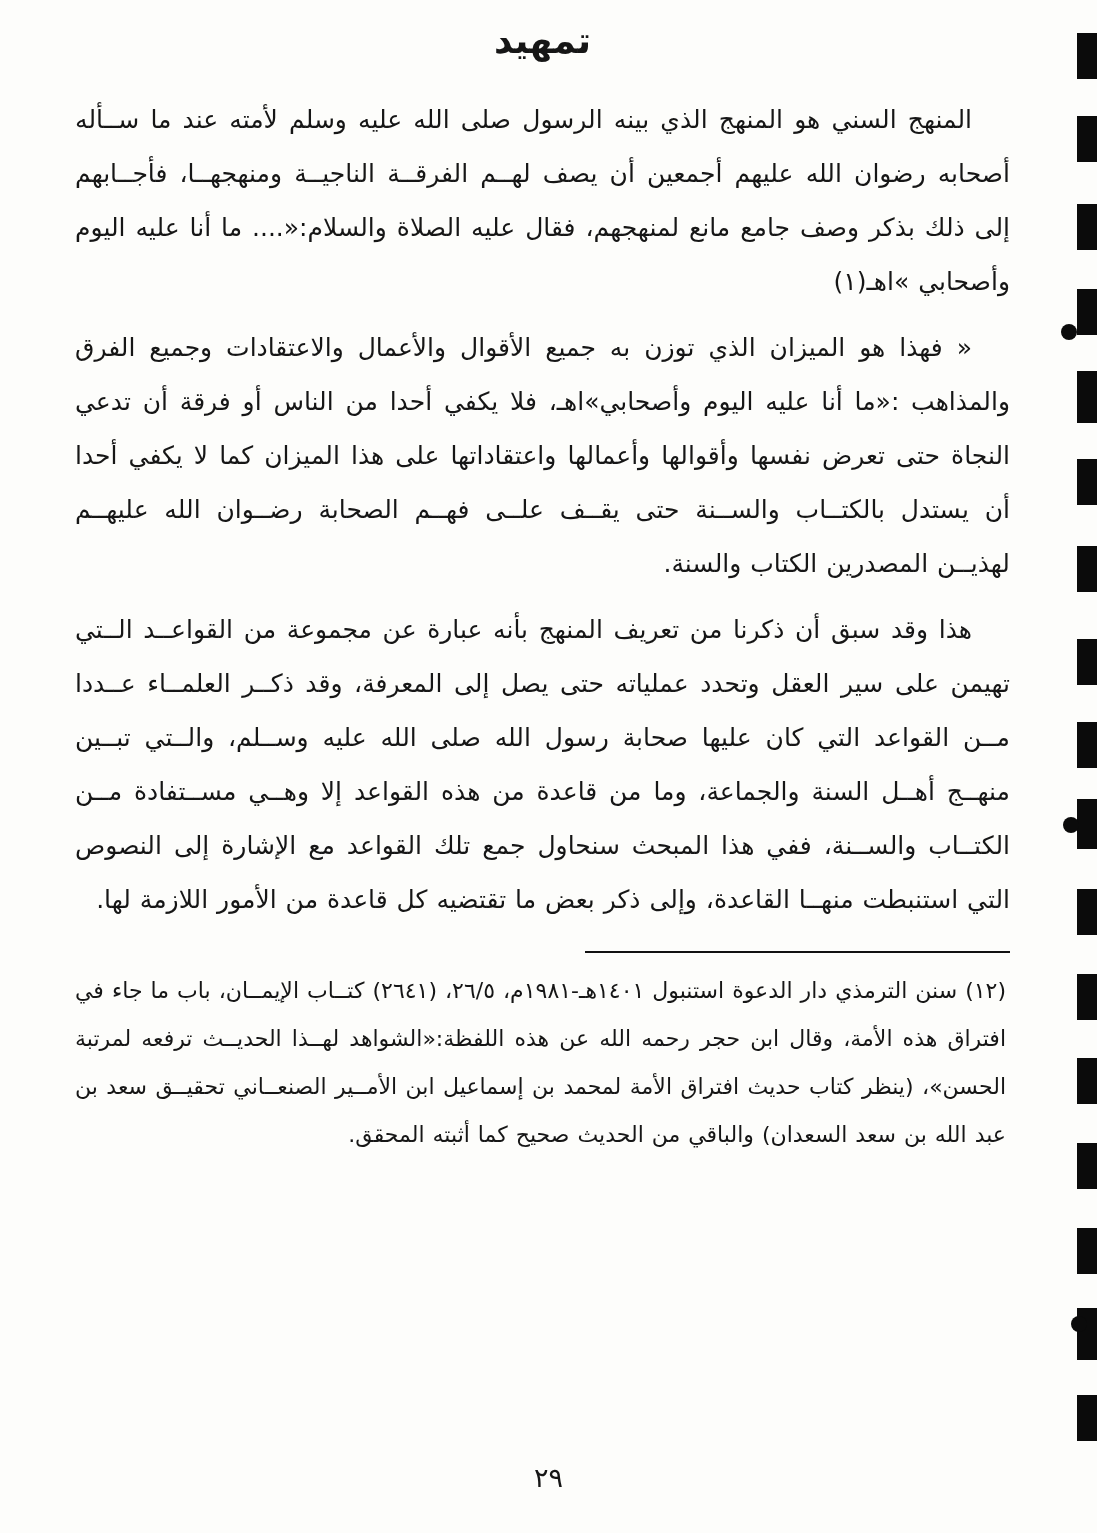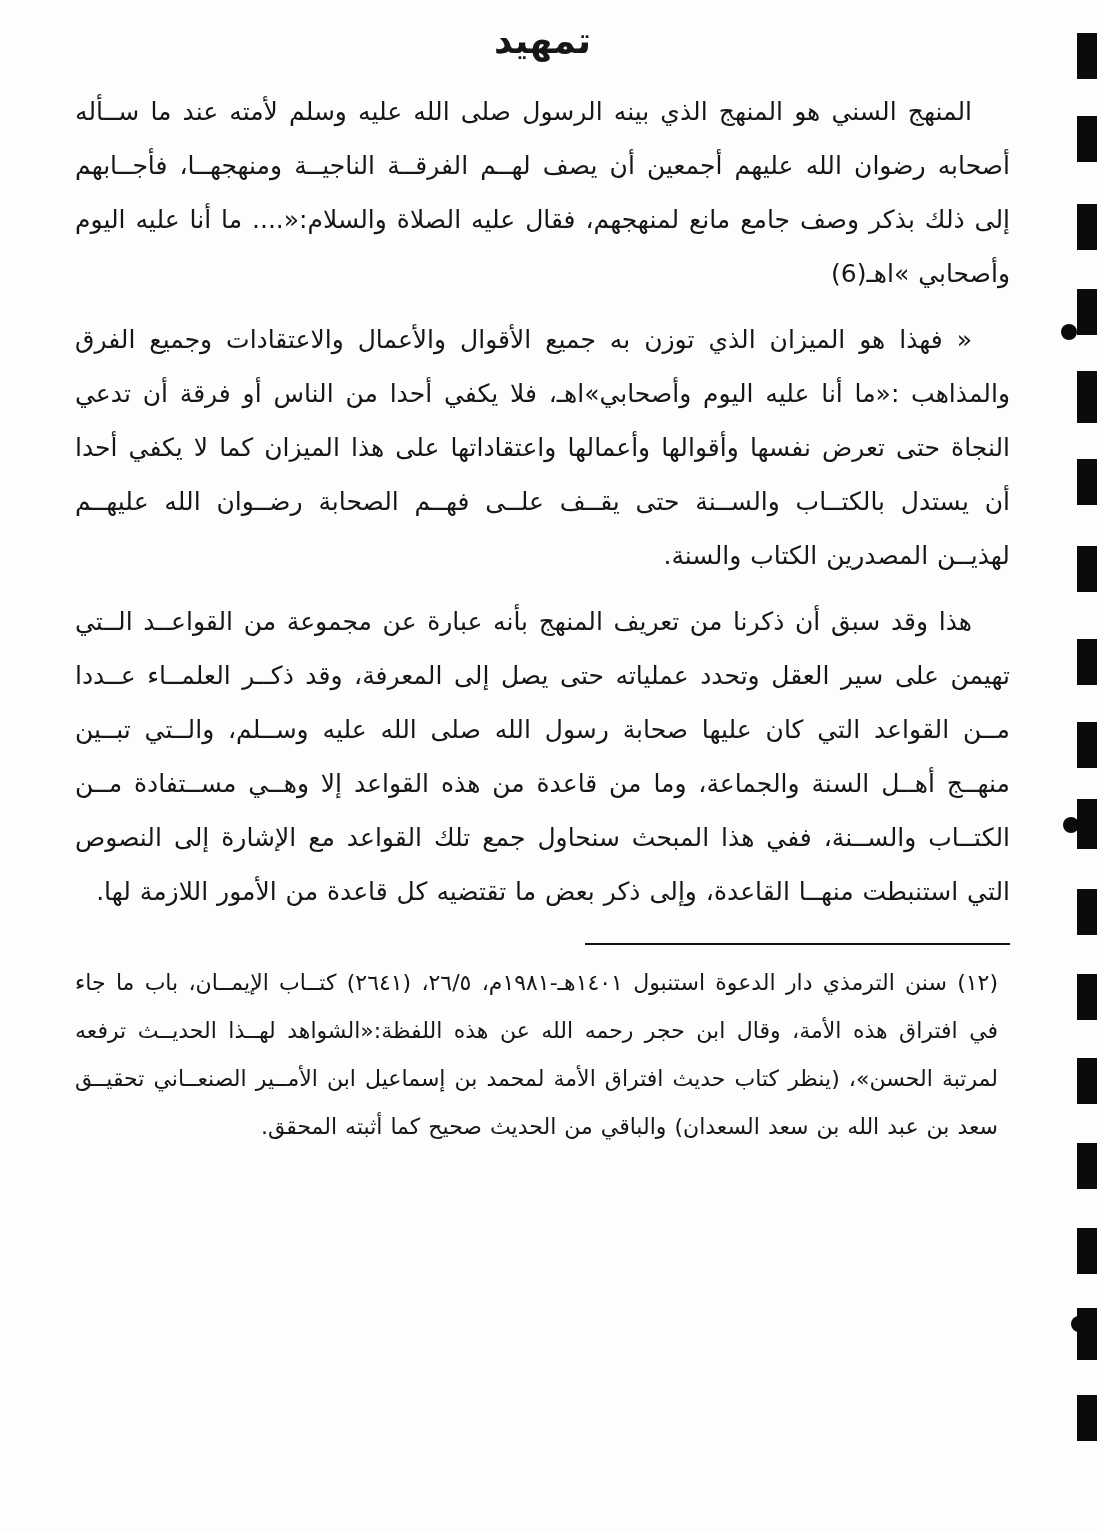--- a/index.html
+++ b/index.html
@@ -13,21 +13,21 @@
     height: 1533px;
     background: #fdfdfb;
     overflow: hidden;
     font-family: "DejaVu Sans", sans-serif;
     color: #161616;
     box-sizing: border-box;
     padding: 16px 87px 0 75px;
     direction: rtl;
   }
   .title {
-    margin: 4px 0 24px 0;
+    margin: 4px 0 32px 0;
     text-align: center;
     font-size: 36px;
     font-weight: bold;
     letter-spacing: 0;
   }
   .content {
     direction: rtl;
   }
   .content p.body-para {
     margin: 0 0 12px 0;
@@ -37,21 +37,21 @@
     text-indent: 38px;
     word-spacing: 1px;
   }
   .footnote-sep {
     width: 425px;
     height: 2px;
     background: #111;
     margin: 24px 0 14px 0; 
   }
   .footnotes p.footnote {
-    margin: 0 12px 4px 0;
+    margin: 0 4px 4px 0;
     font-size: 22px;
     line-height: 48px;
     text-align: justify;
     word-spacing: 1px;
   }
   .page-number {
     position: absolute;
     top: 1462px;
     left: 0;
     right: 0;
@@ -74,31 +74,32 @@
   }
 </style>
 </head>
 <body>
 
 <div class="page">
 
   <h1 class="title">تمهيد</h1>
 
   <div class="content">
-    <p class="body-para">المنهج السني هو المنهج الذي بينه الرسول صلى الله عليه وسلم لأمته عند ما ســأله أصحابه رضوان الله عليهم أجمعين أن يصف لهــم الفرقــة الناجيــة ومنهجهــا، فأجــابهم إلى ذلك بذكر وصف جامع مانع لمنهجهم، فقال عليه الصلاة والسلام:«.... ما أنا عليه اليوم وأصحابي »اهـ(6)</p>
+    <p class="body-para">المنهج السني هو المنهج الذي بينه الرسول صلى الله عليه وسلم لأمته عند ما ســأله أصحابه رضوان الله عليهم أجمعين أن يصف لهــم الفرقــة الناجيــة ومنهجهــا، فأجــابهم إلى ذلك بذكر وصف جامع مانع لمنهجهم، فقال عليه الصلاة والسلام:«.... ما أنا عليه اليوم وأصحابي »اهـ(١)</p>
     <p class="body-para">« فهذا هو الميزان الذي توزن به جميع الأقوال والأعمال والاعتقادات وجميع الفرق والمذاهب :«ما أنا عليه اليوم وأصحابي»اهـ، فلا يكفي أحدا من الناس أو فرقة أن تدعي النجاة حتى تعرض نفسها وأقوالها وأعمالها واعتقاداتها على هذا الميزان كما لا يكفي أحدا أن يستدل بالكتــاب والســنة حتى يقــف علــى فهــم الصحابة رضــوان الله عليهــم لهذيــن المصدرين الكتاب والسنة.</p>
     <p class="body-para">هذا وقد سبق أن ذكرنا من تعريف المنهج بأنه عبارة عن مجموعة من القواعــد الــتي تهيمن على سير العقل وتحدد عملياته حتى يصل إلى المعرفة، وقد ذكــر العلمــاء عــددا مــن القواعد التي كان عليها صحابة رسول الله صلى الله عليه وســلم، والــتي تبــين منهــج أهــل السنة والجماعة، وما من قاعدة من هذه القواعد إلا وهــي مســتفادة مــن الكتــاب والســنة، ففي هذا المبحث سنحاول جمع تلك القواعد مع الإشارة إلى النصوص التي استنبطت منهــا القاعدة، وإلى ذكر بعض ما تقتضيه كل قاعدة من الأمور اللازمة لها.</p>
   </div>
 
   <div class="footnote-sep"></div>
 
   <div class="footnotes">
     <p class="footnote">(١٢) سنن الترمذي دار الدعوة استنبول ١٤٠١هـ-١٩٨١م، ٢٦/٥، (٢٦٤١) كتــاب الإيمــان، باب ما جاء في افتراق هذه الأمة، وقال ابن حجر رحمه الله عن هذه اللفظة:«الشواهد لهــذا الحديــث ترفعه لمرتبة الحسن»، (ينظر كتاب حديث افتراق الأمة لمحمد بن إسماعيل ابن الأمــير الصنعــاني تحقيــق سعد بن عبد الله بن سعد السعدان) والباقي من الحديث صحيح كما أثبته المحقق.</p>
   </div>
 
+  <div class="page-number">٢٩</div>
 
   <div class="mark" style="top:33px;height:46px"></div>
   <div class="mark" style="top:116px;height:46px"></div>
   <div class="mark" style="top:204px;height:46px"></div>
   <div class="mark" style="top:289px;height:46px"></div>
   <div class="mark" style="top:371px;height:52px"></div>
   <div class="mark" style="top:459px;height:46px"></div>
   <div class="mark" style="top:546px;height:46px"></div>
   <div class="mark" style="top:639px;height:46px"></div>
   <div class="mark" style="top:722px;height:46px"></div>

